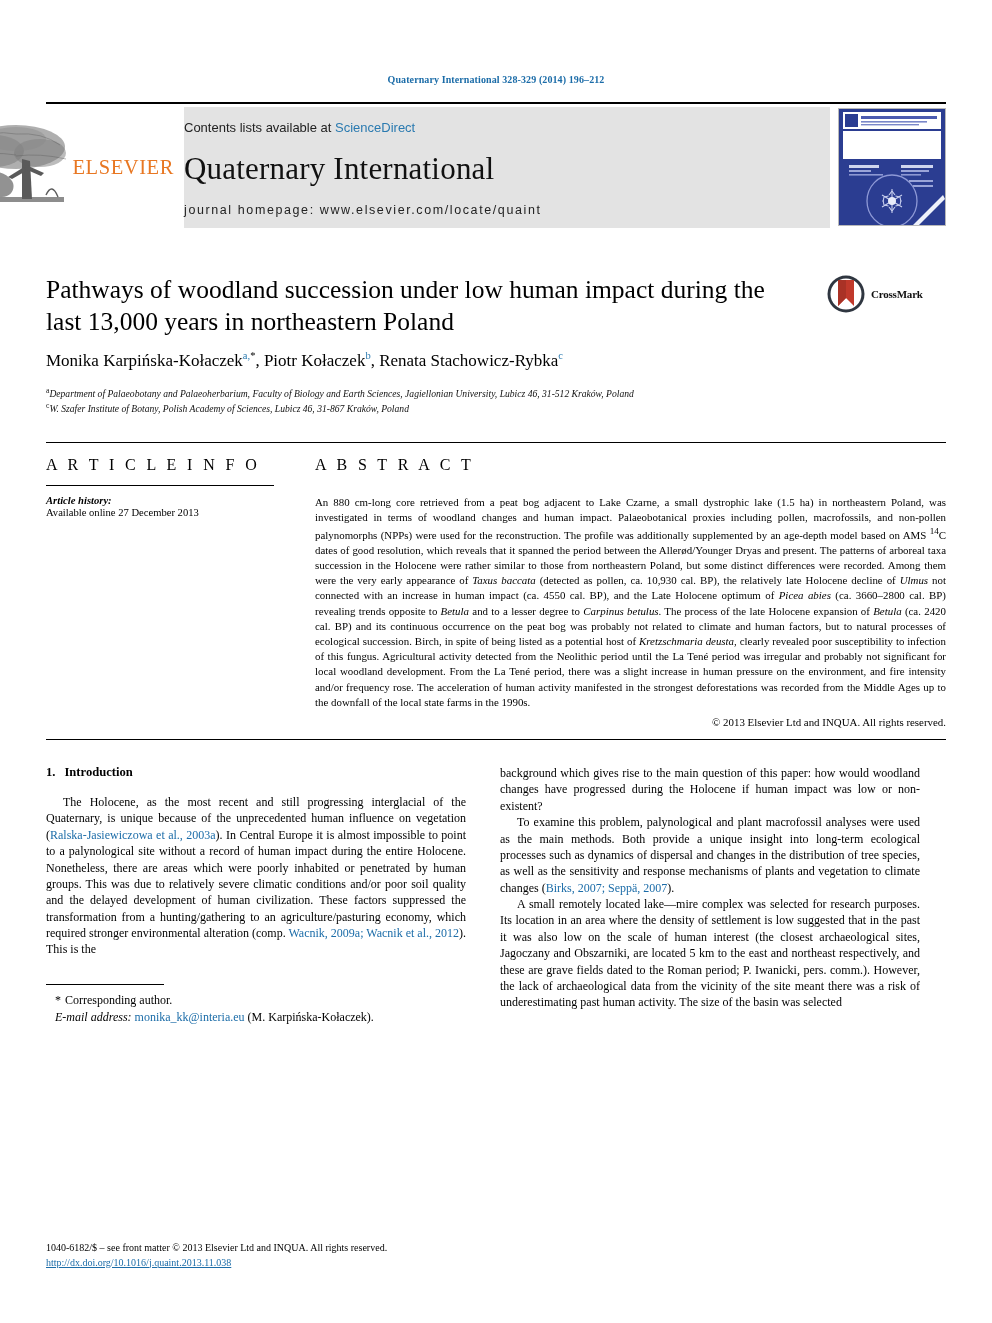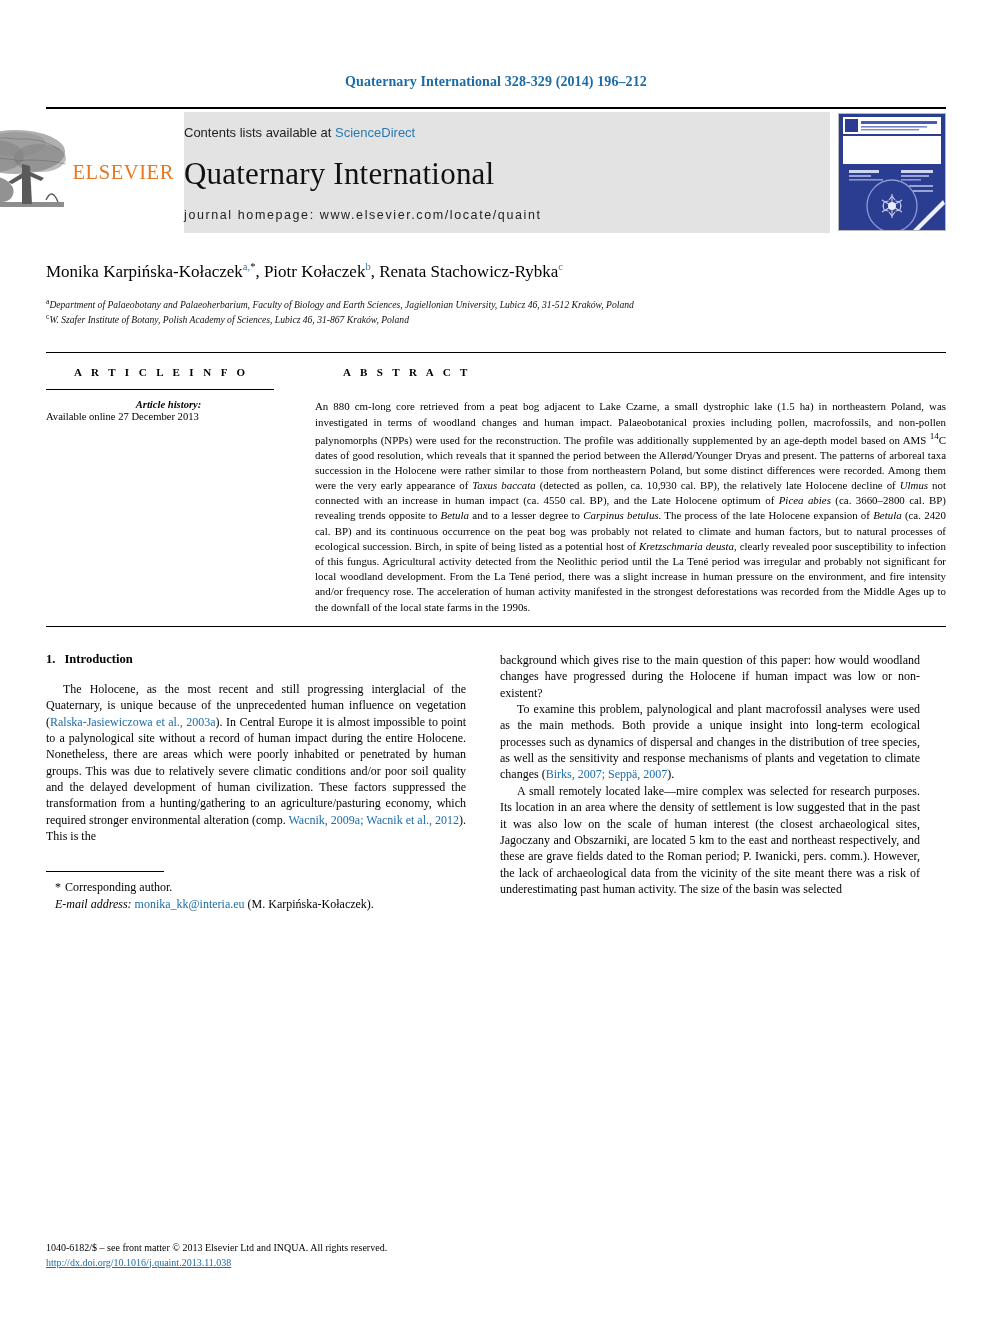--- a/index.html
+++ b/index.html
@@ -22,21 +22,21 @@
     box-sizing: border-box;
     padding: 0 46px;
   }
 
   
   .running-head {
     text-align: center;
     color: #1b6ca8;
     font-family: "Liberation Serif", serif;
     font-weight: bold;
-    font-size: 14px;
+    font-size: 10px;
     letter-spacing: 0.1px;
     padding-top: 74px;
   }
 
   
   .masthead {
     margin-top: 17px;
     border-top: 2.5px solid #000;
     height: 128px;
     display: flex;
@@ -127,21 +127,21 @@
   }
   .crossmark-label {
     font-family: "Liberation Serif", serif;
     font-weight: bold;
     font-size: 11px;
     color: #111;
     letter-spacing: -0.2px;
   }
 
   .authors {
-    margin-top: 23px;
+    margin-top: 12px;
     font-family: "Liberation Serif", serif;
     font-size: 17px;
     line-height: 1.3;
   }
   .authors sup { color: #2a7ab0; font-size: 10.5px; }
   .authors sup.plain { color: #000; }
 
   .affiliations {
     margin-top: 14px;
     font-family: "Liberation Serif", serif;
@@ -157,41 +157,39 @@
     margin-top: 26px;
     border-top: 1.6px solid #000;
     padding-top: 13px;
     display: flex;
     gap: 24px;
   }
   .info-col { width: 245px; flex: 0 0 245px; }
   .abstract-col { flex: 1 1 auto; }
   .sec-head {
     font-family: "Liberation Serif", serif;
-    font-weight: bold;
-    font-size: 11px;
+    font-weight: normal;
+    font-size: 16px;
     letter-spacing: 3.4px;
     color: #000;
-    margin-left: 28px;
   }
   .info-rule {
     border-top: 1px solid #000;
     margin: 11px 0 9px 0;
     width: 228px;
   }
   .abs-rule {
     border-top: 1px solid transparent;
     margin: 11px 0 9px 0;
   }
   .info-hist-label {
     font-family: "Liberation Serif", serif;
     font-style: italic;
     font-weight: bold;
     font-size: 10.6px;
-    text-align: center;
   }
   .info-hist-value {
     font-family: "Liberation Serif", serif;
     font-size: 10.6px;
     line-height: 1.35;
   }
   .abstract-text {
     font-family: "Liberation Serif", serif;
     font-size: 10.9px;
     line-height: 1.395;
@@ -334,20 +332,32 @@
           <path d="M53 82 l-3 4 M53 82 l3 4 M53 102 l-3 -4 M53 102 l3 -4"></path>
           <path d="M45 88 l-1 4.6 M45 88 l4.6 -1 M61 96 l1 -4.6 M61 96 l-4.6 1"></path>
           <path d="M61 88 l1 4.6 M61 88 l-4.6 -1 M45 96 l-1 -4.6 M45 96 l4.6 1"></path>
         </g>
         <circle cx="53" cy="92" r="4" fill="#e8ecf9"></circle>
         <path d="M74 116 L104 86 L106 90 L78 118 Z" fill="#eef1fa"></path>
       </svg>
     </div>
   </div>
 
+  <div class="title-block">
+    <h1 class="article-title">Pathways of woodland succession under low human impact during the last 13,000 years in northeastern Poland</h1>
+    <div class="crossmark">
+      <svg width="40" height="40" viewBox="0 0 40 40" aria-hidden="true">
+        <circle cx="20" cy="20" r="18.5" fill="#2f3640"></circle>
+        <circle cx="20" cy="20" r="15.5" fill="#ffffff"></circle>
+        <path d="M12 6 L28 6 L28 32 L20 24 L12 32 Z" fill="#c0392b"></path>
+        <path d="M12 6 L20 6 L20 24 L12 32 Z" fill="#a93226"></path>
+      </svg>
+      <span class="crossmark-label">CrossMark</span>
+    </div>
+  </div>
 
   <div class="authors">
     <span>Monika Karpińska-Kołaczek</span><sup>a,</sup><sup class="plain">*</sup><span>, </span><span>Piotr Kołaczek</span><sup>b</sup><span>, </span><span>Renata Stachowicz-Rybka</span><sup>c</sup>
   </div>
 
   <div class="affiliations">
     <div><sup>a</sup><span>Department of Palaeobotany and Palaeoherbarium, Faculty of Biology and Earth Sciences, Jagiellonian University, Lubicz 46, 31-512 Kraków, Poland</span></div>
     <div><sup>c</sup><span>W. Szafer Institute of Botany, Polish Academy of Sciences, Lubicz 46, 31-867 Kraków, Poland</span></div>
   </div>
 
@@ -358,20 +368,21 @@
       <div class="info-hist-label">Article history:</div>
       <div class="info-hist-value">Available online 27 December 2013</div>
     </div>
 
     <div class="abstract-col">
       <div class="sec-head">A B S T R A C T</div>
       <div class="abs-rule"></div>
       <div class="abstract-text">
         <span>An 880 cm-long core retrieved from a peat bog adjacent to Lake Czarne, a small dystrophic lake (1.5 ha) in northeastern Poland, was investigated in terms of woodland changes and human impact. Palaeobotanical proxies including pollen, macrofossils, and non-pollen palynomorphs (NPPs) were used for the reconstruction. The profile was additionally supplemented by an age-depth model based on AMS </span><sup>14</sup><span>C dates of good resolution, which reveals that it spanned the period between the Allerød/Younger Dryas and present. The patterns of arboreal taxa succession in the Holocene were rather similar to those from northeastern Poland, but some distinct differences were recorded. Among them were the very early appearance of </span><i>Taxus baccata</i><span> (detected as pollen, ca. 10,930 cal. BP), the relatively late Holocene decline of </span><i>Ulmus</i><span> not connected with an increase in human impact (ca. 4550 cal. BP), and the Late Holocene optimum of </span><i>Picea abies</i><span> (ca. 3660–2800 cal. BP) revealing trends opposite to </span><i>Betula</i><span> and to a lesser degree to </span><i>Carpinus betulus</i><span>. The process of the late Holocene expansion of </span><i>Betula</i><span> (ca. 2420 cal. BP) and its continuous occurrence on the peat bog was probably not related to climate and human factors, but to natural processes of ecological succession. Birch, in spite of being listed as a potential host of </span><i>Kretzschmaria deusta</i><span>, clearly revealed poor susceptibility to infection of this fungus. Agricultural activity detected from the Neolithic period until the La Tené period was irregular and probably not significant for local woodland development. From the La Tené period, there was a slight increase in human pressure on the environment, and fire intensity and/or frequency rose. The acceleration of human activity manifested in the strongest deforestations was recorded from the Middle Ages up to the downfall of the local state farms in the 1990s.</span>
       </div>
+      <div class="copyright">© 2013 Elsevier Ltd and INQUA. All rights reserved.</div>
     </div>
   </div>
   <div class="info-abstract-bottom"></div>
 
   <div class="body-cols">
     <div class="col">
       <div class="body-head">
         <span class="num">1.</span><span>Introduction</span>
       </div>
       <p class="body-text"><span>The Holocene, as the most recent and still progressing interglacial of the Quaternary, is unique because of the unprecedented human influence on vegetation (</span><a class="ref" href="#">Ralska-Jasiewiczowa et al., 2003a</a><span>). In Central Europe it is almost impossible to point to a palynological site without a record of human impact during the entire Holocene. Nonetheless, there are areas which were poorly inhabited or penetrated by human groups. This was due to relatively severe climatic conditions and/or poor soil quality and the delayed development of human civilization. These factors suppressed the transformation from a hunting/gathering to an agriculture/pasturing economy, which required stronger environmental alteration (comp. </span><a class="ref" href="#">Wacnik, 2009a; Wacnik et al., 2012</a><span>). This is the</span></p>

